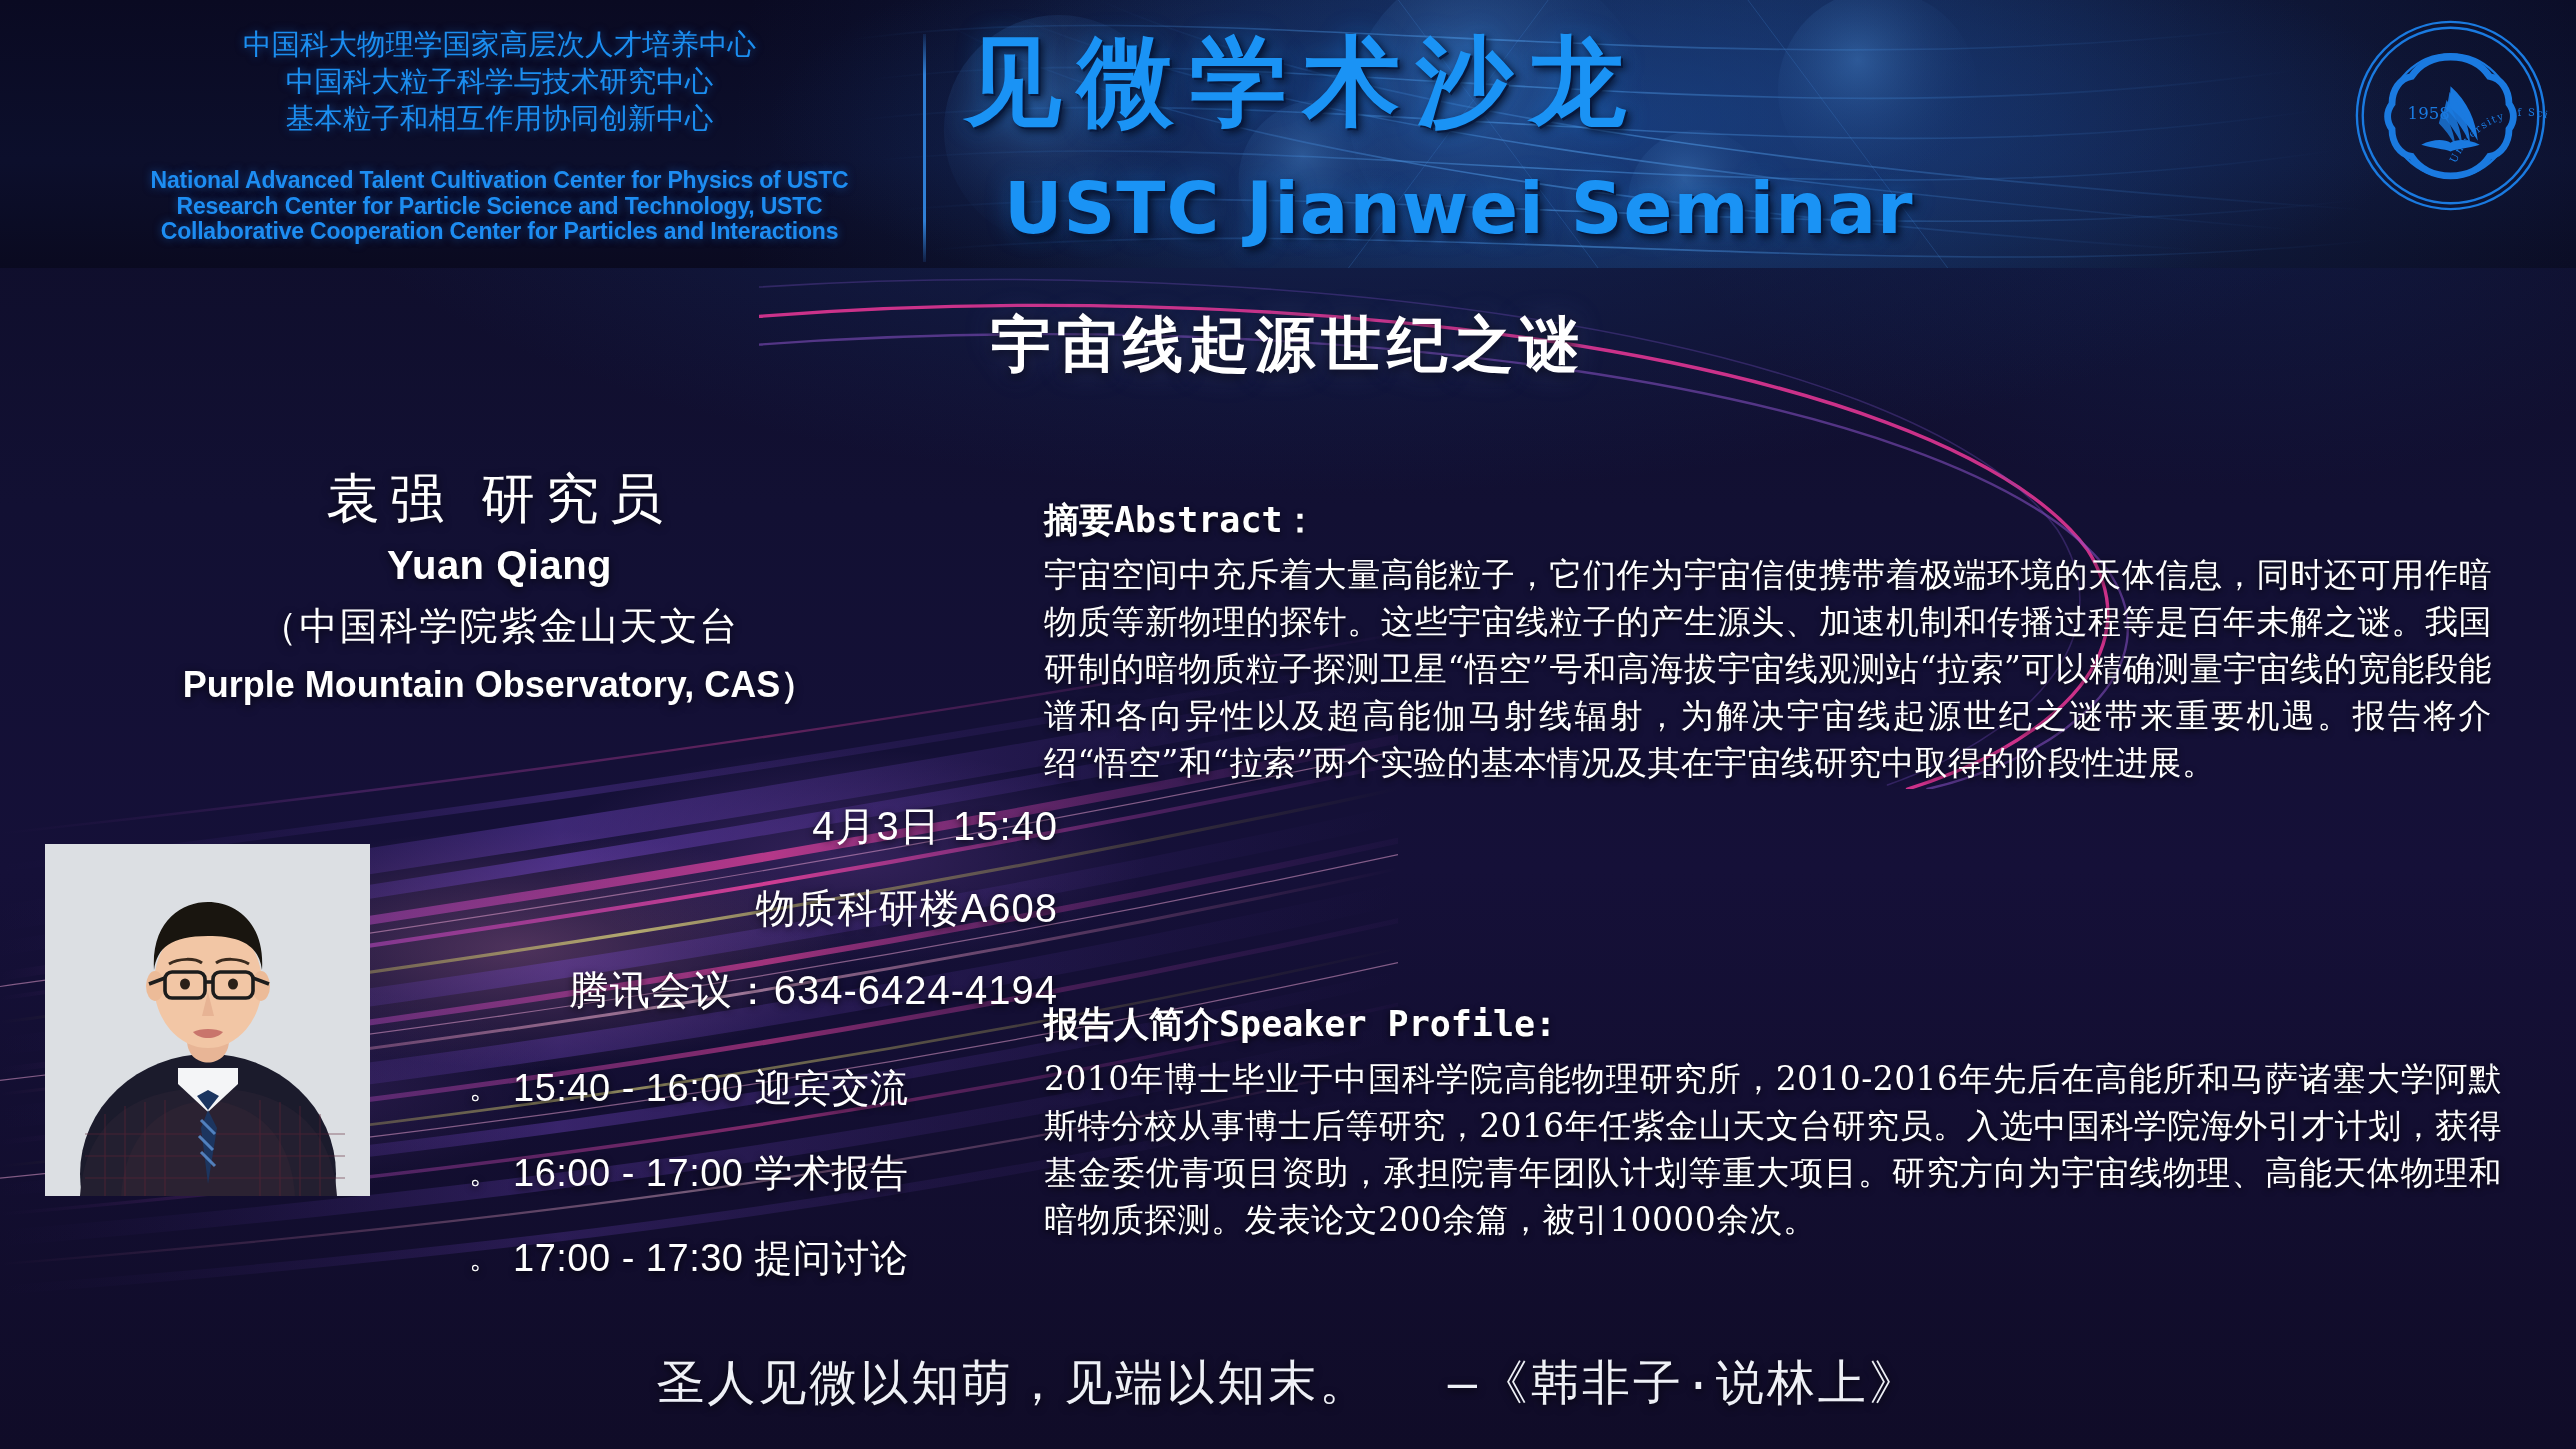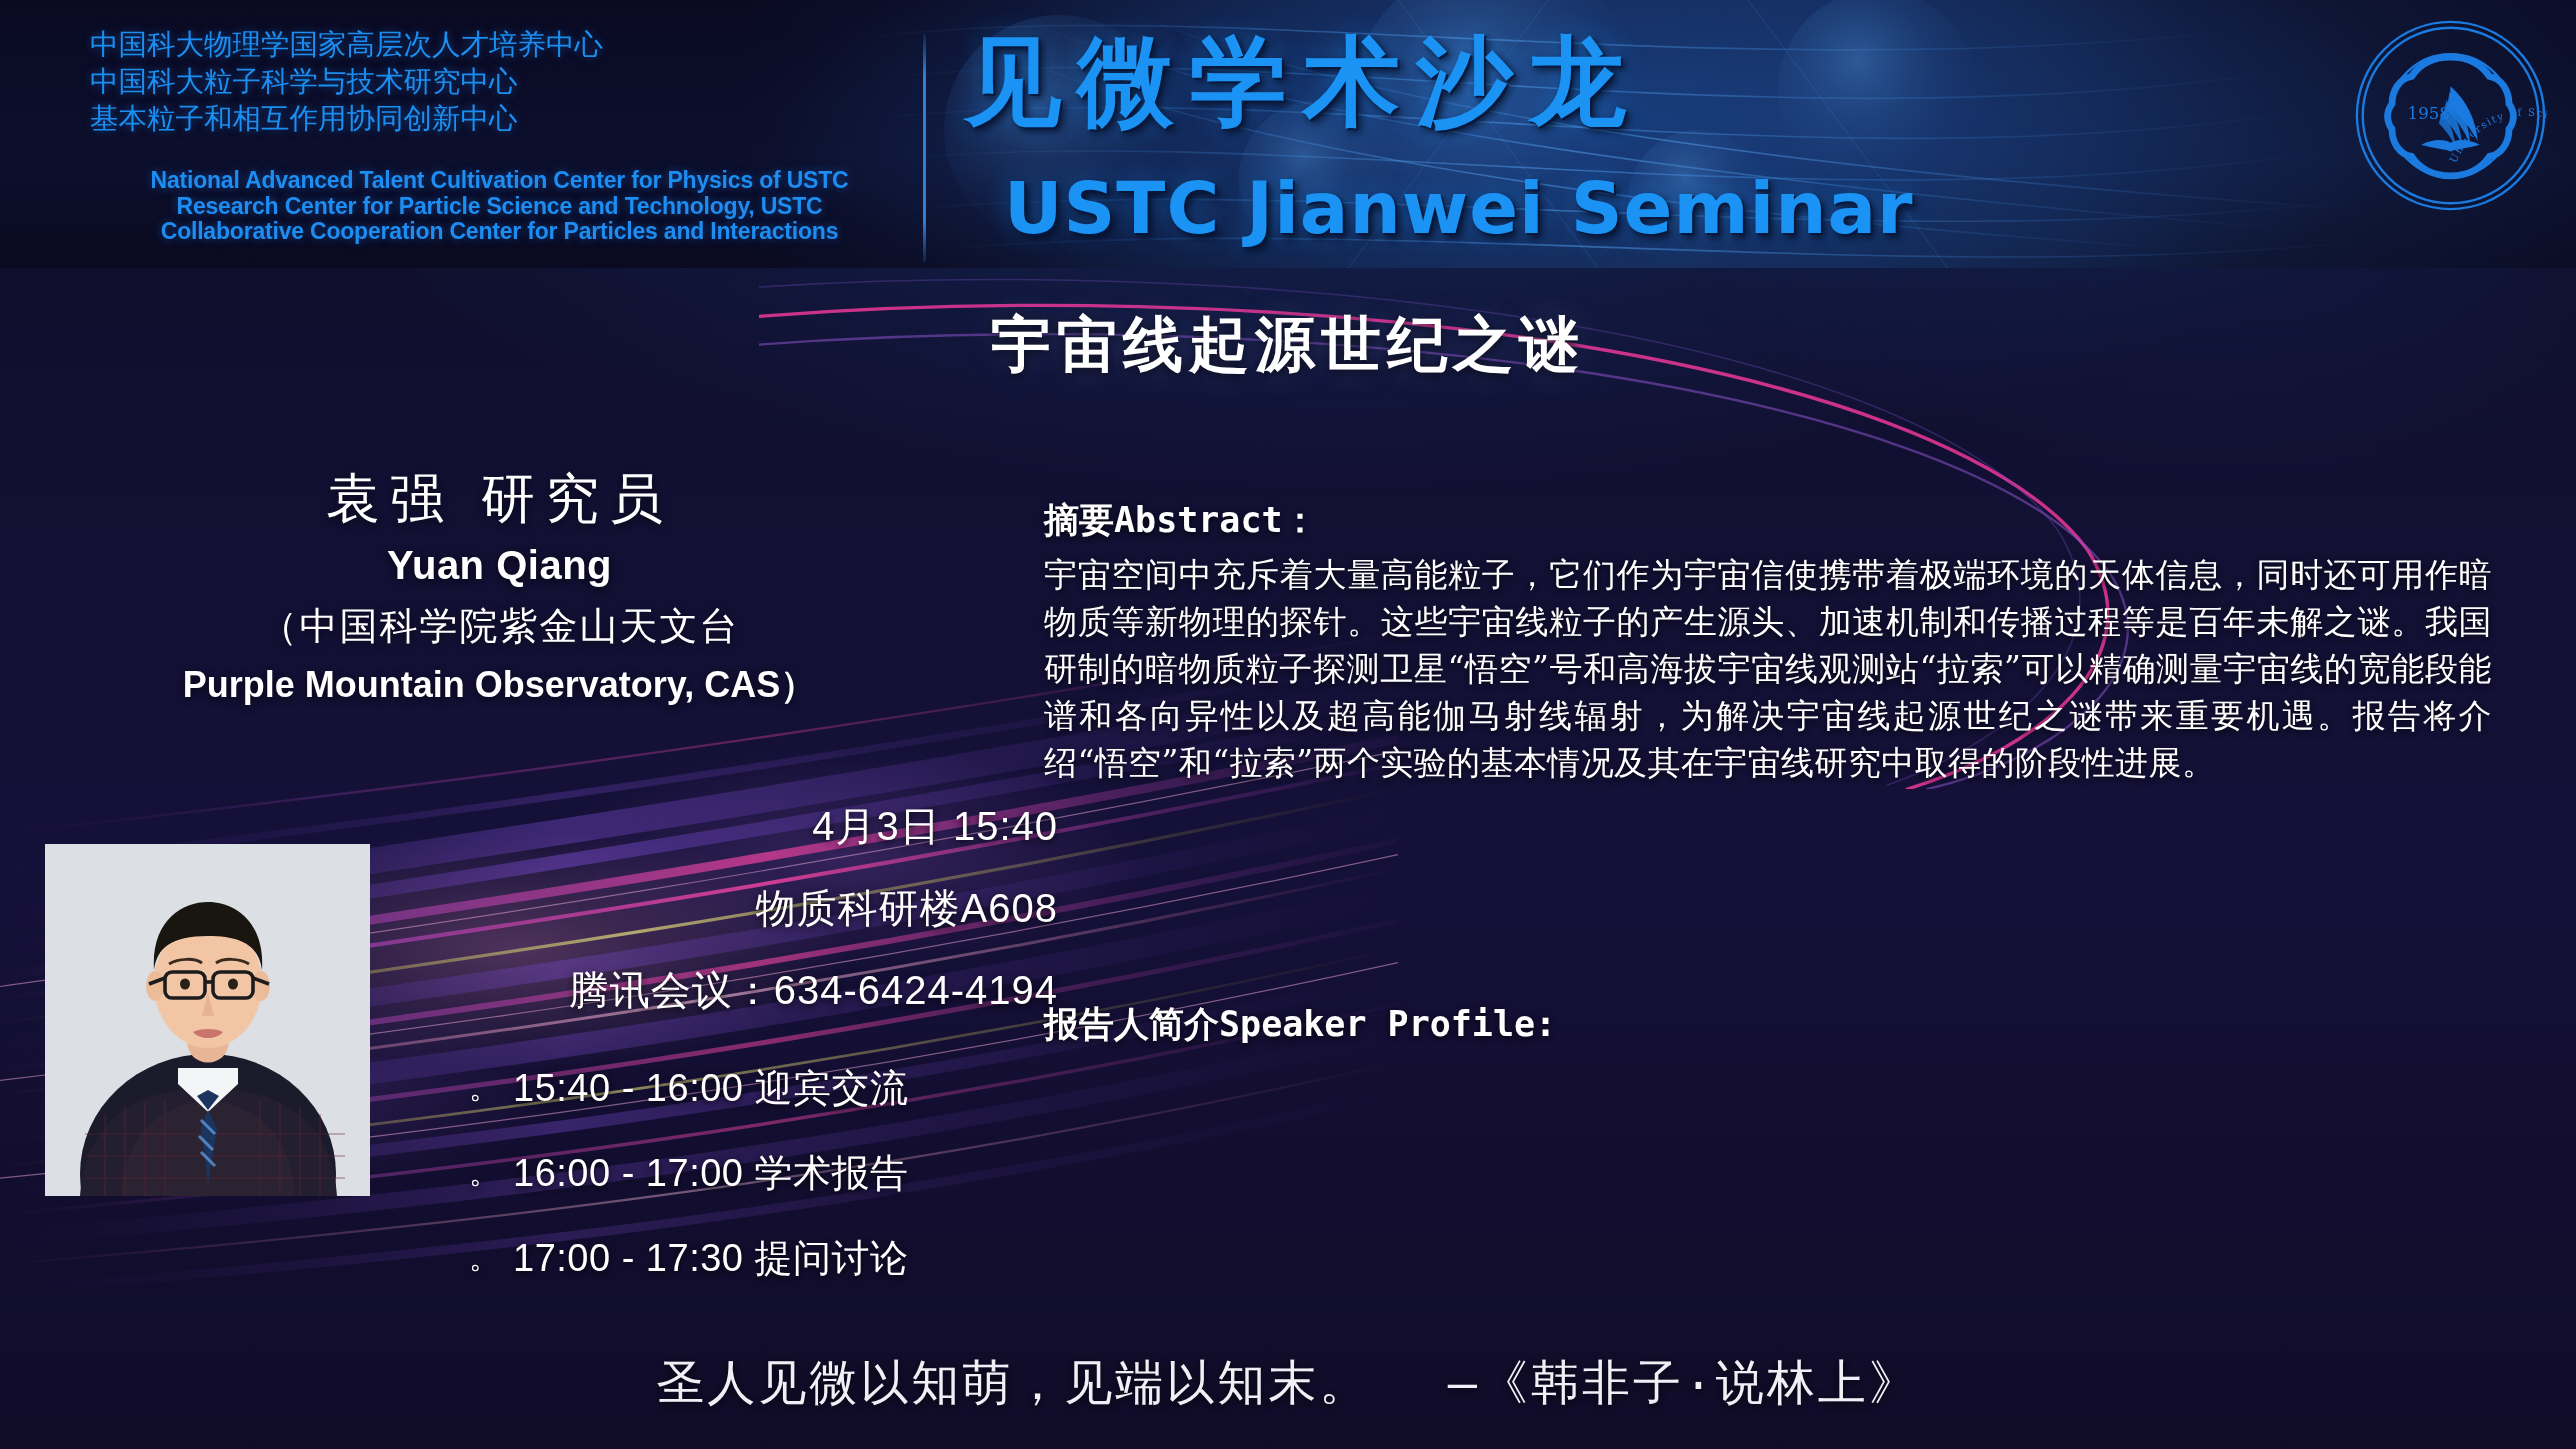--- a/index.html
+++ b/index.html
@@ -29,21 +29,21 @@
   }
   .header-band svg { position:absolute; inset:0; width:100%; height:100%; }
 
   
   .ribbons { position:absolute; left:0; top:619px; width:1398px; height:719px; }
   .ribbons svg { width:100%; height:100%; display:block; }
 
   
   .arcs { position:absolute; left:759px; top:230px; width:1498px; height:559px; pointer-events:none;}
   .arcs svg { width:100%; height:100%; display:block; }
-  .org-block-cn { position:absolute; left:90px; top:26px; width:819px; text-align:left; }
+  .org-block-cn { position:absolute; left:90px; top:26px; width:819px; text-align:center; }
   .org-block-cn div {
     color:#1b8ef0; font-size:28.5px; line-height:37px;
     text-shadow:0 0 9px rgba(24,120,235,.5);
   }
   .org-block-en { position:absolute; left:90px; top:168px; width:819px; text-align:center; }
   .org-block-en div {
     color:#1d8df2; font-size:23px; line-height:25.5px; font-weight:bold;
     letter-spacing:-0.2px;
     text-shadow:0 0 8px rgba(24,120,235,.5);
   }
@@ -396,20 +396,21 @@
     </div>
   </div>
 
   <div class="abstract">
     <div class="sec-head">摘要Abstract：</div>
     <div class="sec-body">宇宙空间中充斥着大量高能粒子，它们作为宇宙信使携带着极端环境的天体信息，同时还可用作暗物质等新物理的探针。这些宇宙线粒子的产生源头、加速机制和传播过程等是百年未解之谜。我国研制的暗物质粒子探测卫星“悟空”号和高海拔宇宙线观测站“拉索”可以精确测量宇宙线的宽能段能谱和各向异性以及超高能伽马射线辐射，为解决宇宙线起源世纪之谜带来重要机遇。报告将介绍“悟空”和“拉索”两个实验的基本情况及其在宇宙线研究中取得的阶段性进展。</div>
   </div>
 
   <div class="profile">
     <div class="sec-head">报告人简介Speaker Profile:</div>
+    <div class="sec-body">2010年博士毕业于中国科学院高能物理研究所，2010-2016年先后在高能所和马萨诸塞大学阿默斯特分校从事博士后等研究，2016年任紫金山天文台研究员。入选中国科学院海外引才计划，获得基金委优青项目资助，承担院青年团队计划等重大项目。研究方向为宇宙线物理、高能天体物理和暗物质探测。发表论文200余篇，被引10000余次。</div>
   </div>
 
   <div class="footer">
     <span>圣人见微以知萌，见端以知末。</span>
     <span class="src">—《韩非子·说林上》</span>
   </div>
 
 </div>
 
 

